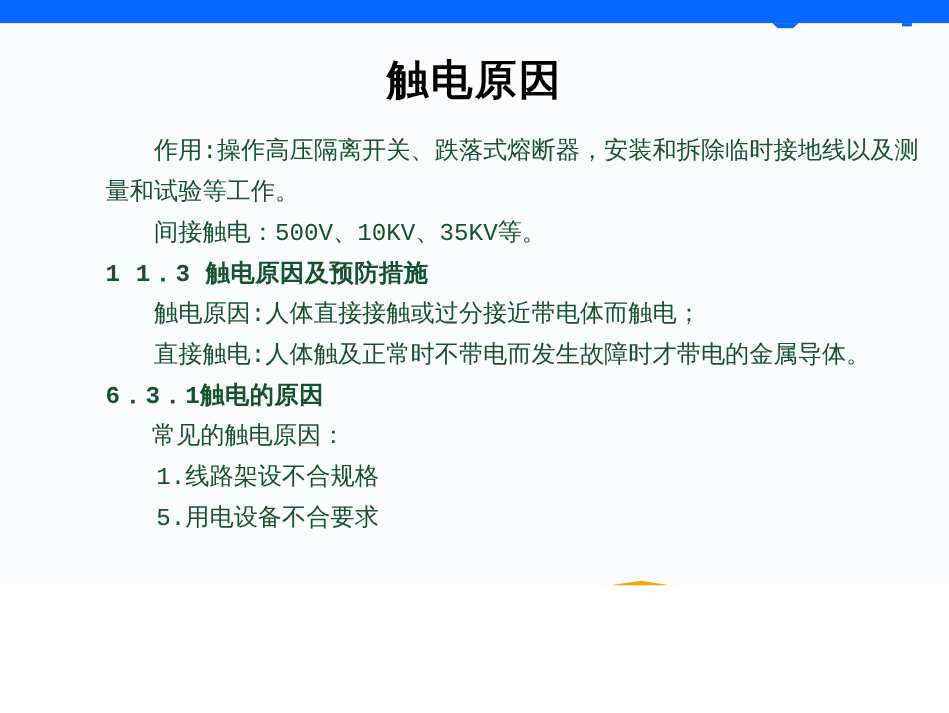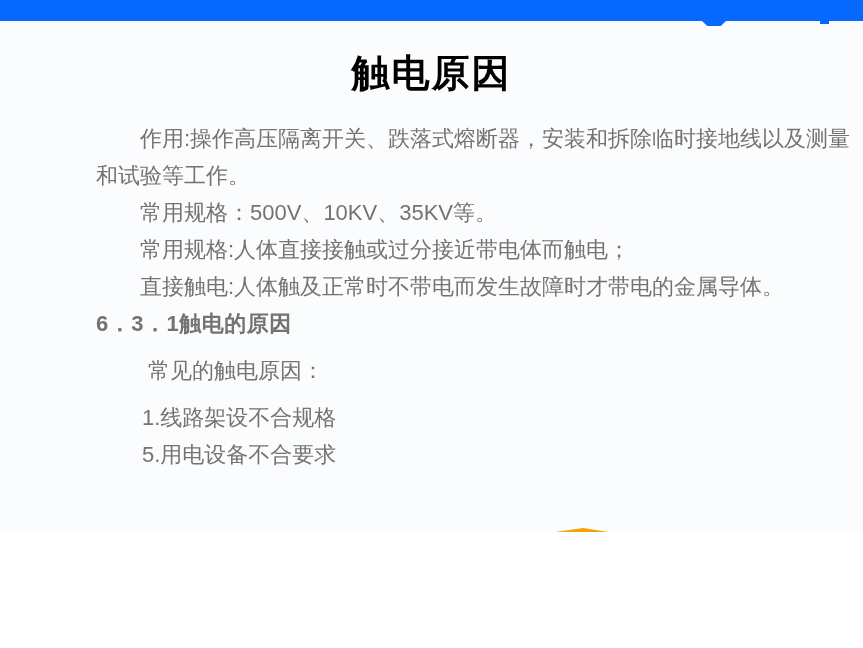--- a/index.html
+++ b/index.html
@@ -63,24 +63,24 @@
     letter-spacing: 2px;
     font-family: "Liberation Serif", "DejaVu Serif", serif;
   }
 
   
   .body-block {
     position: absolute;
     left: 96px;
     top: 120px;
     width: 760px;
-    color: #737373;
+    color: #14532d;
     font-size: 22px;
     line-height: 37px;
-    font-family: Liberation Sans, sans-serif;
+    font-family: Liberation Mono, monospace;
   }
 
   .para {
     margin: 0;
     white-space: pre-wrap;
   }
   .para.indent {
     text-indent: 2em;
   }
   .heading {
@@ -90,21 +90,21 @@
     line-height: 37px;
     letter-spacing: 0.5px;
   }
   .list-item {
     margin: 0;
     padding-left: 46px;
     font-size: 22px;
     line-height: 37px;
   }
   .sub-indent {
-    margin: 10px;
+    margin: 0;
     padding-left: 42px;
   }
 
   
   .bottom-deco {
     position: absolute;
     left: 0;
     top: 0;
     width: 863px;
     height: 648px;
@@ -119,24 +119,25 @@
   <div class="top-band"></div>
   <div class="top-band-notch"></div>
   <div class="top-band-tick"></div>
 
   <div class="slide-title">触电原因</div>
 
   <div class="body-block">
 
     <p class="para indent">作用:操作高压隔离开关、跌落式熔断器，安装和拆除临时接地线以及测量和试验等工作。</p>
 
-    <p class="para indent">常用规格：500V、10KV、35KV等。</p>
+    <p class="para indent">间接触电：500V、10KV、35KV等。</p>
 
+    <p class="heading">1 1．3  触电原因及预防措施</p>
 
-    <p class="para indent">常用规格:人体直接接触或过分接近带电体而触电；</p>
+    <p class="para indent">触电原因:人体直接接触或过分接近带电体而触电；</p>
 
     <p class="para indent">直接触电:人体触及正常时不带电而发生故障时才带电的金属导体。</p>
 
     <p class="heading">6．3．1触电的原因</p>
 
     <p class="sub-indent"> 常见的触电原因：</p>
 
     <p class="list-item">1.线路架设不合规格</p>
     <p class="list-item">5.用电设备不合要求</p>
   </div>

